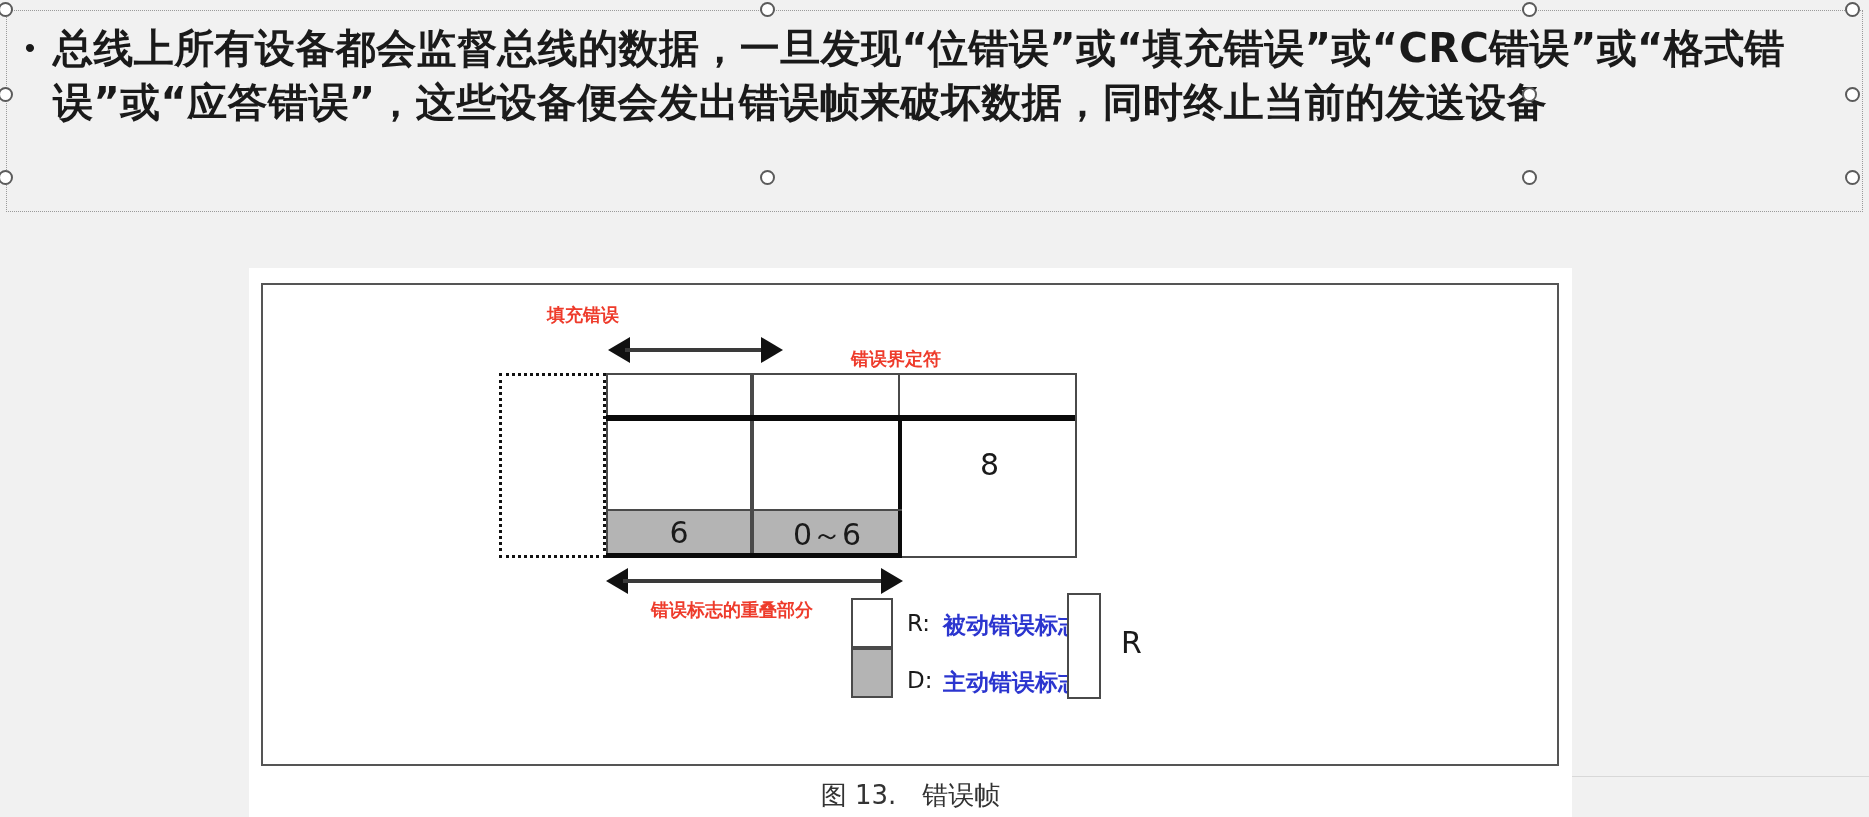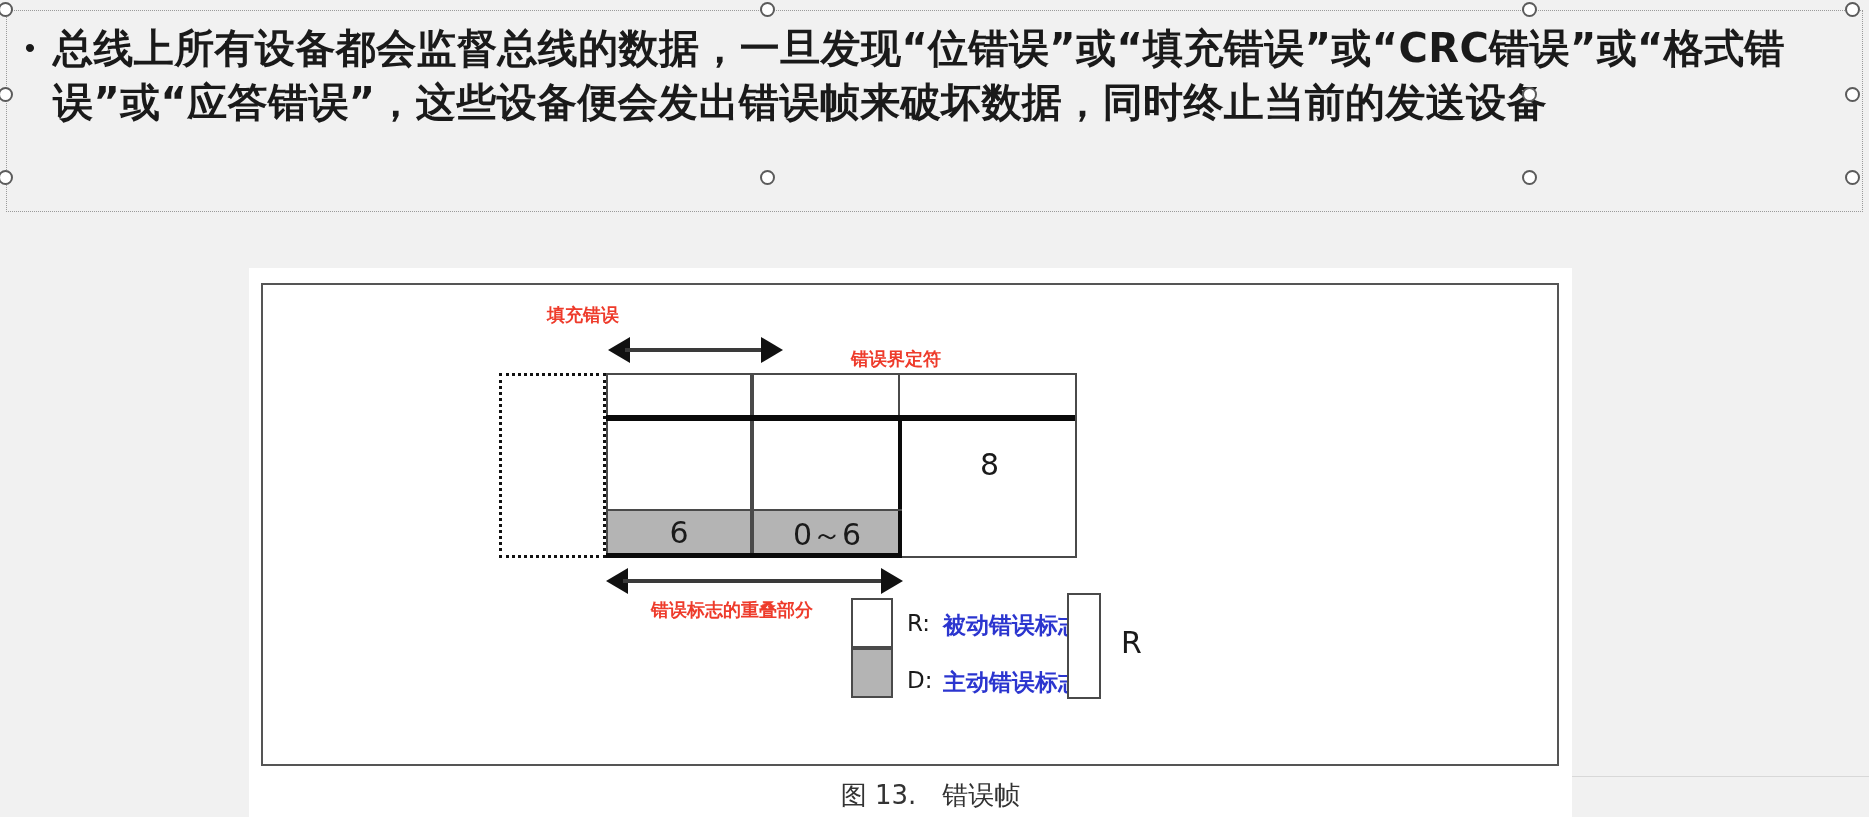--- a/index.html
+++ b/index.html
@@ -178,21 +178,20 @@
   #figure-caption {
     position: absolute;
     left: 249px;
     top: 778px;
     width: 1323px;
     text-align: center;
     font-size: 26px;
     color: #333333;
     font-family: "DejaVu Sans", "Liberation Sans", sans-serif;
     white-space: pre;
-    padding-left: 20px;
   }
 </style>
 </head>
 <body>
 
 <div id="text-placeholder">
   <div class="bullet-row">
     <div class="bullet-dot">•</div>
     <div class="bullet-text">总线上所有设备都会监督总线的数据，一旦发现“位错误”或“填充错误”或“CRC错误”或“格式错误”或“应答错误”，这些设备便会发出错误帧来破坏数据，同时终止当前的发送设备</div>
   </div>

